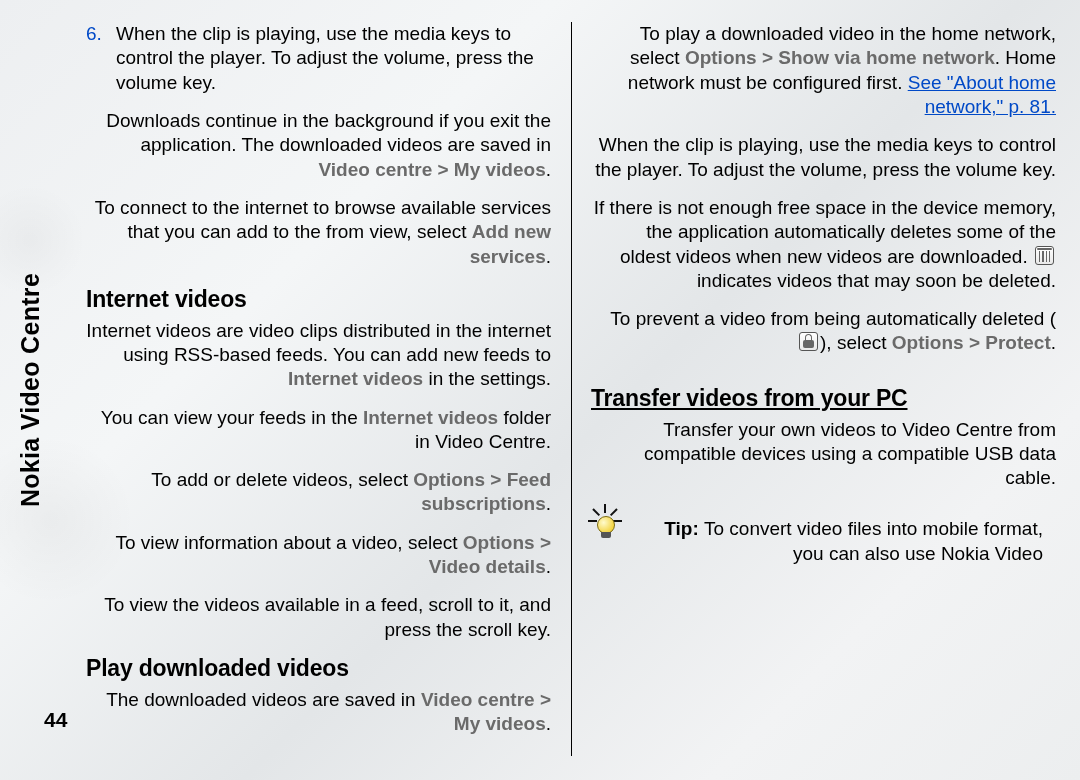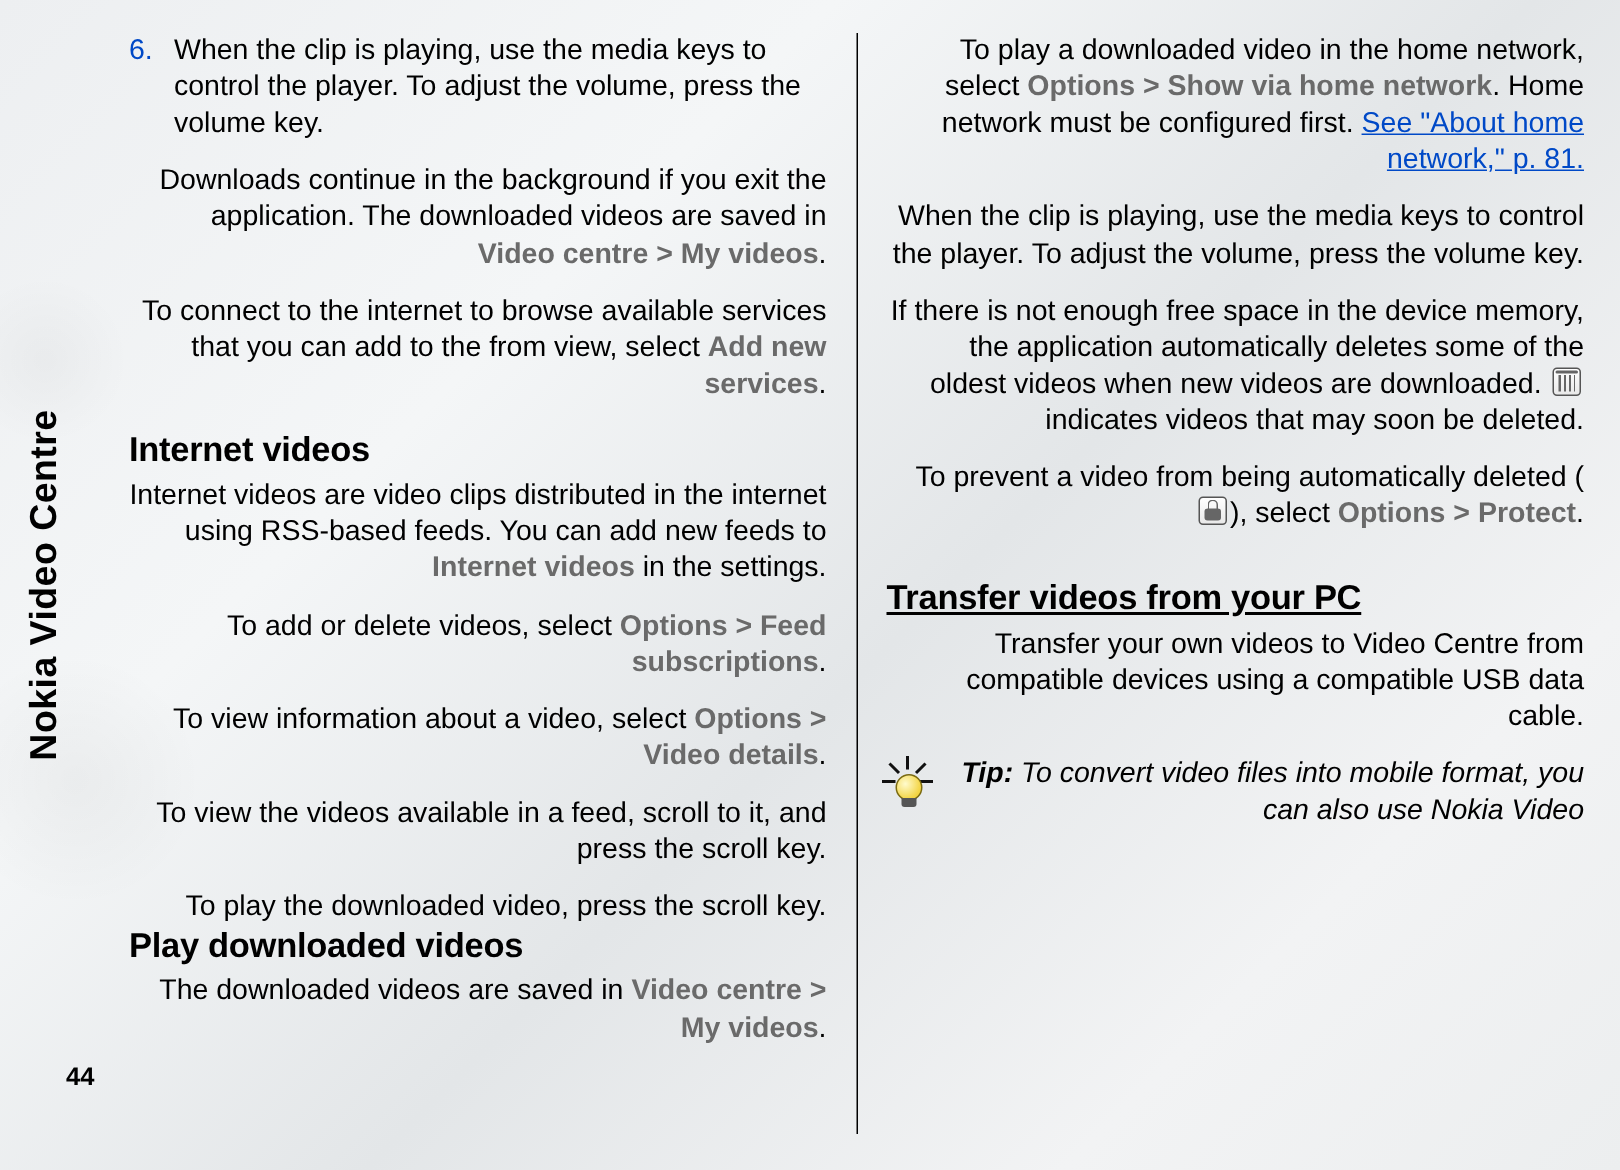--- a/index.html
+++ b/index.html
@@ -33,21 +33,21 @@
     white-space:nowrap;
     font-weight:700;
     font-size:25px;
     letter-spacing:.3px;
   }
   .pagenum{
     position:absolute;
     left:44px;
     top:708px;
     font-weight:700;
-    font-size:17px;
+    font-size:21px;
   }
   .content{
     position:absolute;
     left:86px;right:24px;top:22px;bottom:24px;
     column-count:2;
     column-gap:40px;
     column-fill:auto;
     column-rule:1px solid #000;
   }
   .content p{
@@ -140,33 +140,35 @@
   <p>
     <span>To connect to the internet to browse available services that you can add to the from view, select </span><span class="gb">Add new services</span><span>.</span>
   </p>
 
   <h1>Internet videos</h1>
 
   <p>
     <span>Internet videos are video clips distributed in the internet using RSS-based feeds. You can add new feeds to </span><span class="gb">Internet videos</span><span> in the settings.</span>
   </p>
 
+  <p>
+    <span>You can view your feeds in the </span><span class="gb">Internet videos</span><span> folder in Video Centre.</span>
+  </p>
 
   <p>
     <span>To add or delete videos, select </span><span class="gb">Options  &gt;  Feed subscriptions</span><span>.</span>
   </p>
 
   <p>
     <span>To view information about a video, select </span><span class="gb">Options  &gt;  Video details</span><span>.</span>
   </p>
 
   <p>To view the videos available in a feed, scroll to it, and press the scroll key.</p>
 
 
-  <p style="margin-bottom:0;">To play the downloaded video, press the scroll key.</p>
 
   <h1 class="tight-top">Play downloaded videos</h1>
 
   <p>
     <span>The downloaded videos are saved in </span><span class="gb">Video centre  &gt;  My videos</span><span>.</span>
   </p>
 
 
   <p>
     <span>To play a downloaded video in the home network, select </span><span class="gb">Options  &gt;  Show via home network</span><span>. Home network must be configured first. </span><a class="link">See "About home network," p. 81.</a>
@@ -191,18 +193,18 @@
       <div class="rays">
         <span style="transform:rotate(-90deg) translateX(8px);"></span>
         <span style="transform:rotate(-45deg) translateX(8px);"></span>
         <span style="transform:rotate(0deg) translateX(8px);"></span>
         <span style="transform:rotate(180deg) translateX(8px);"></span>
         <span style="transform:rotate(-135deg) translateX(8px);"></span>
       </div>
       <div class="bulb"></div>
       <div class="base"></div>
     </div>
-    <p style="margin:0;font-style:italic;">
+    <p style="margin:13px;">
       <span class="b">Tip: </span><span>To convert video files into mobile format, you can also use Nokia Video</span>
     </p>
   </div>
 
 </div>
 
 </body></html>

